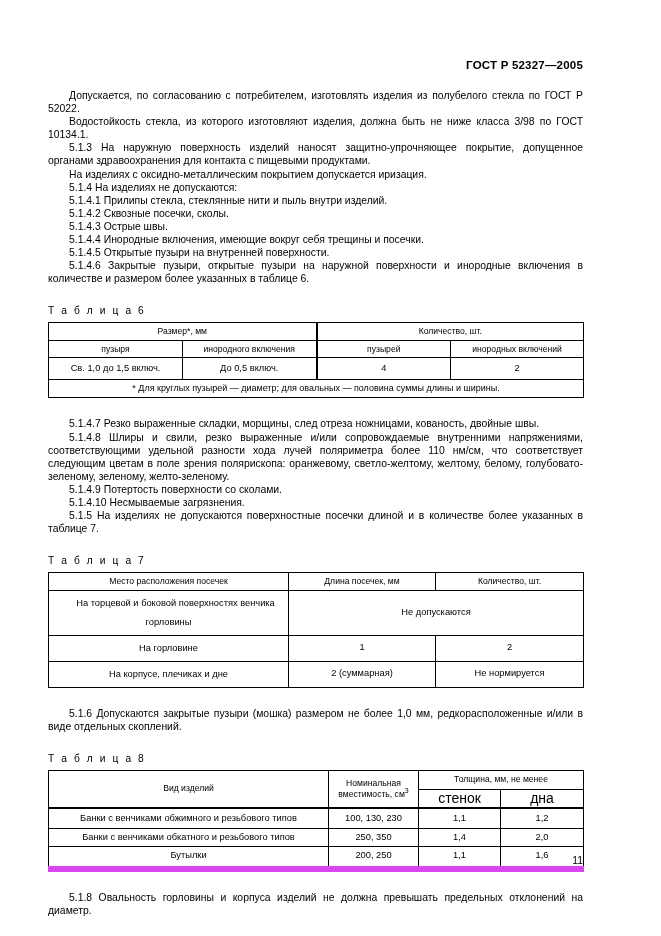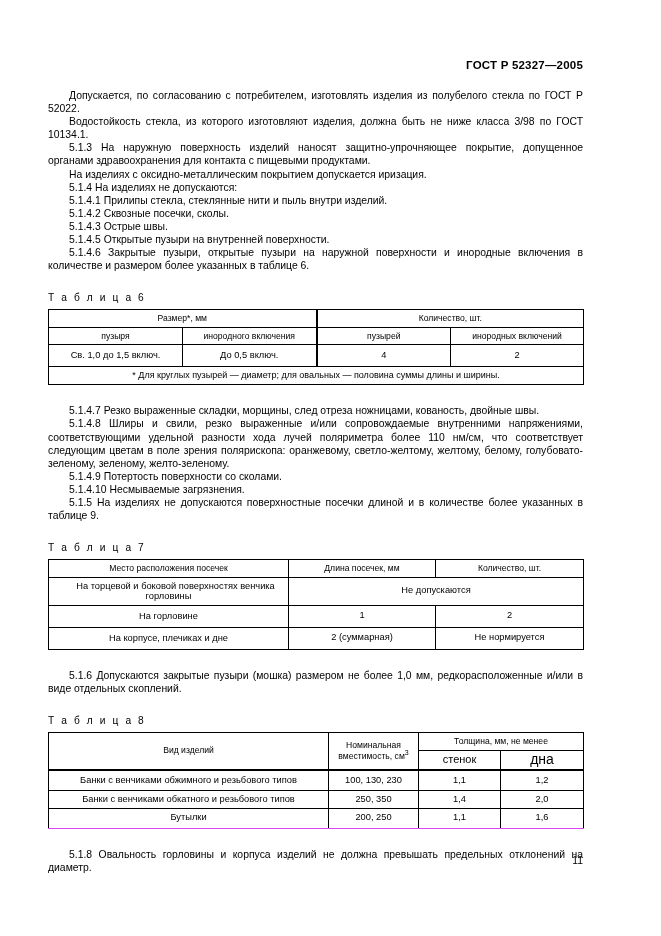--- a/index.html
+++ b/index.html
@@ -86,32 +86,32 @@
     text-align: left;
     font-size: 9px;
     line-height: 11px;
     padding: 4px 4px 4px 14px;
   }
   .tall { height: 22px; }
   .two-line { height: 28px; }
   sup { font-size: 7px; vertical-align: super; line-height: 0; }
 
   
-  .t7-c1 { text-align: left; padding-left: 10px; line-height: 10px; margin-left: 23px; }
+  .t7-c1 { text-align: left; padding-left: 10px; line-height: 19px; margin-left: 23px; }
   .t7-first-indent { text-indent: 14px; }
 
   
   .t8-body td {
     border-top: none;
     border-bottom: none;
     padding-top: 1px;
     padding-bottom: 1px;
   }
   .t8-body tr:first-child td { border-top: 2.5px solid #000; padding-top: 4px; }
-  .t8-body tr:last-child td { border-bottom: 1px solid #d946ef; padding-bottom: 4px; }
+  .t8-body tr:last-child td { border-bottom: 6px solid #d946ef; padding-bottom: 4px; }
 
   
   .page-number {
     position: absolute;
     right: 0;
     top: 797px;
     width: 535px;
     text-align: right;
     font-size: 10.4px;
   }
@@ -125,20 +125,21 @@
     <div class="doc-header">ГОСТ Р 52327—2005</div>
 
     <p class="para">Допускается, по согласованию с потребителем, изготовлять изделия из полубелого стекла по ГОСТ Р 52022.</p>
     <p class="para">Водостойкость стекла, из которого изготовляют изделия, должна быть не ниже класса 3/98 по ГОСТ 10134.1.</p>
     <p class="para">5.1.3  На наружную поверхность изделий наносят защитно-упрочняющее покрытие, допущенное органами здравоохранения для контакта с пищевыми продуктами.</p>
     <p class="para">На изделиях с оксидно-металлическим покрытием допускается иризация.</p>
     <p class="para">5.1.4  На изделиях не допускаются:</p>
     <p class="para">5.1.4.1  Прилипы стекла, стеклянные нити и пыль внутри изделий.</p>
     <p class="para">5.1.4.2  Сквозные посечки, сколы.</p>
     <p class="para">5.1.4.3  Острые швы.</p>
+    <p class="para">5.1.4.4  Инородные включения, имеющие вокруг себя трещины и посечки.</p>
     <p class="para">5.1.4.5  Открытые пузыри на внутренней поверхности.</p>
     <p class="para">5.1.4.6  Закрытые пузыри, открытые пузыри на наружной поверхности и инородные включения в количестве и размером более указанных в таблице 6.</p>
 
     <div class="gap-lg"></div>
 
     <div class="tbl-caption">Т а б л и ц а  6</div>
     <table class="gost">
       <colgroup>
         <col style="width:134px">
           <col style="width:134px">
@@ -167,21 +168,21 @@
         </tr>
       </tbody>
     </table>
 
     <div class="gap-lg"></div>
 
     <p class="para">5.1.4.7  Резко выраженные складки, морщины, след отреза ножницами, кованость, двойные швы.</p>
     <p class="para">5.1.4.8  Шлиры и свили, резко выраженные и/или сопровождаемые внутренними напряжениями, соответствующими удельной разности хода лучей поляриметра более 110 нм/см, что соответствует следующим цветам в поле зрения полярископа: оранжевому, светло-желтому, желтому, белому, голубовато-зеленому, зеленому, желто-зеленому.</p>
     <p class="para">5.1.4.9  Потертость поверхности со сколами.</p>
     <p class="para">5.1.4.10  Несмываемые загрязнения.</p>
-    <p class="para">5.1.5  На изделиях не допускаются поверхностные посечки длиной и в количестве более указанных в таблице 9.</p>
+    <p class="para">5.1.5  На изделиях не допускаются поверхностные посечки длиной и в количестве более указанных в таблице 7.</p>
 
     <div class="gap-lg"></div>
 
     <div class="tbl-caption">Т а б л и ц а  7</div>
     <table class="gost">
       <colgroup>
         <col style="width:240px">
           <col style="width:147px">
           <col style="width:148px">
       </colgroup>
@@ -225,21 +226,21 @@
       <tbody>
         <tr>
           <td rowspan="2" style="font-size:8.6px">Вид изделий</td>
           <td rowspan="2" style="font-size:8.6px;line-height:11px">
             <span>Номинальная</span><br>
             <span>вместимость, см</span><sup>3</sup>
           </td>
           <td colspan="2" style="font-size:8.6px">Толщина, мм, не менее</td>
         </tr>
         <tr>
-          <td style="font-size:11px">стенок</td>
+          <td style="font-size:14px">стенок</td>
           <td style="font-size:14px">дна</td>
         </tr>
       </tbody>
       <tbody class="t8-body">
         <tr>
           <td class="tl cell-pad-l">Банки с венчиками обжимного и резьбового типов</td>
           <td>100, 130, 230</td>
           <td>1,1</td>
           <td>1,2</td>
         </tr>

